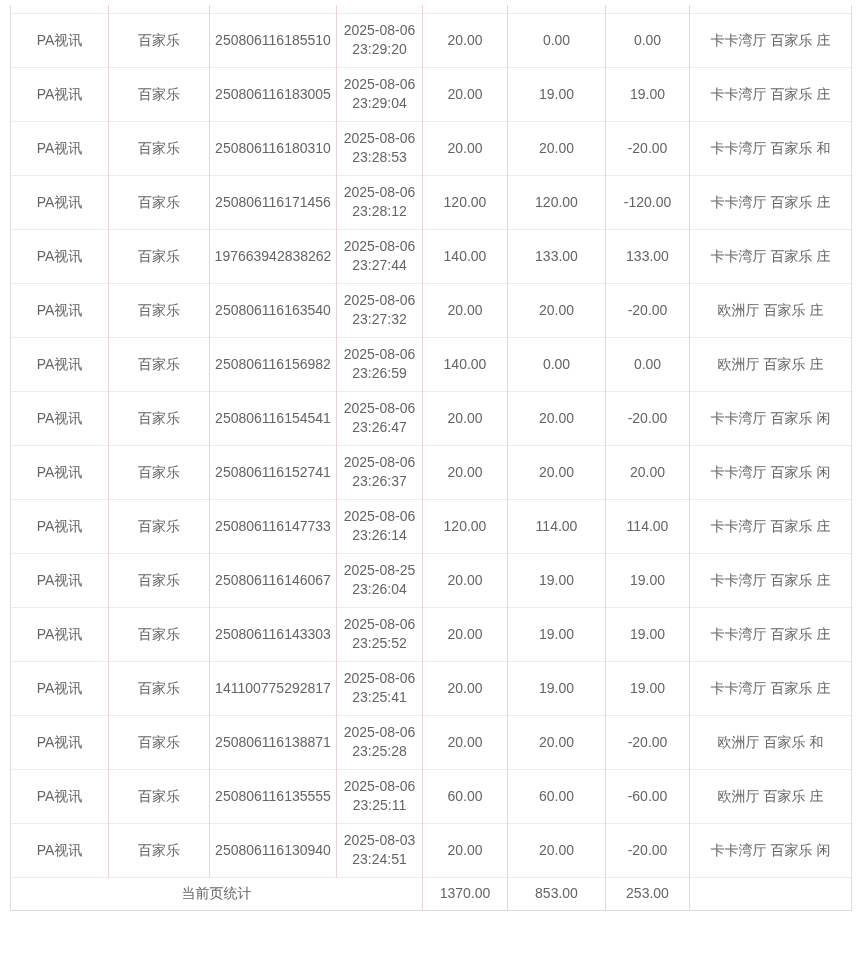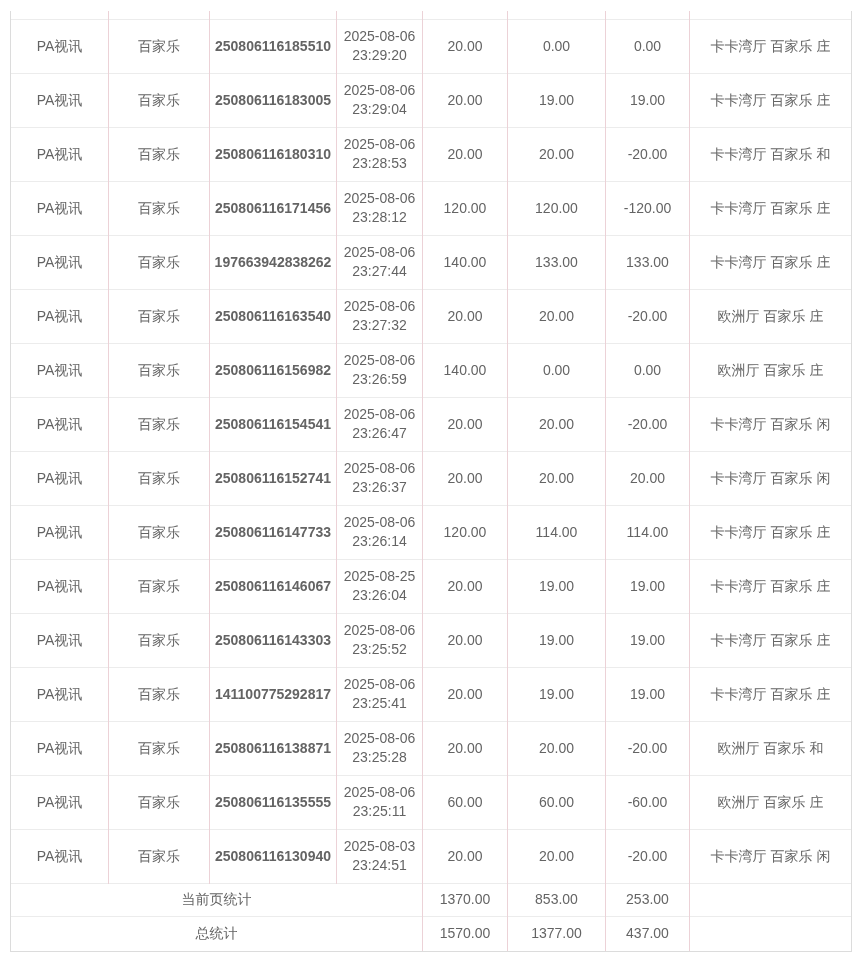--- a/index.html
+++ b/index.html
@@ -14,21 +14,21 @@
   body{
     width:856px;height:966px;overflow:hidden;
     font-family:"Liberation Sans","DejaVu Sans",sans-serif;
     color:var(--text);
   }
   table.records{
     border-collapse:collapse;
     table-layout:fixed;
     width:841px;
     margin-left:10px;
-    margin-top:11px;
+    margin-top:5px;
     padding-left:26px;
   }
   table.records td{
     border-left:1px solid var(--border-vertical);
     border-top:1px solid var(--border-horizontal);
     text-align:center;
     vertical-align:middle;
     font-size:14px;
     line-height:19px;
     padding:2px;
@@ -49,21 +49,21 @@
   col.c-bet{width:85px;}
   col.c-valid{width:98px;}
   col.c-winloss{width:84px;}
   col.c-detail{width:162px;}
 
   tr.cutoff td{height:8px;padding:0;}
   tr.r-data td{height:54px;}
   tr.r-summary td{height:33px;text-align:center;}
   tr.r-grand td{height:35px;}
 
-  td.cell-order{word-break:break-all;padding:2px 6px;font-weight:bold;}
+  td.cell-order{word-break:break-all;padding:2px 6px;}
   td.cell-time{padding:2px 0;}
   td.cell-detail{padding:2px 4px;}
 </style>
 </head>
 <body>
 
 <table class="records">
   <colgroup>
     <col class="c-platform">
       <col class="c-game">
@@ -247,21 +247,14 @@
       <td class="cell-detail">卡卡湾厅 百家乐 闲</td>
     </tr>
 
     <tr class="r-summary">
       <td colspan="4">当前页统计</td>
       <td>1370.00</td>
       <td>853.00</td>
       <td>253.00</td>
       <td></td>
     </tr>
-    <tr class="r-grand">
-      <td colspan="4">总统计</td>
-      <td>1570.00</td>
-      <td>1377.00</td>
-      <td>437.00</td>
-      <td></td>
-    </tr>
   </tbody>
 </table>
 
 </body></html>

